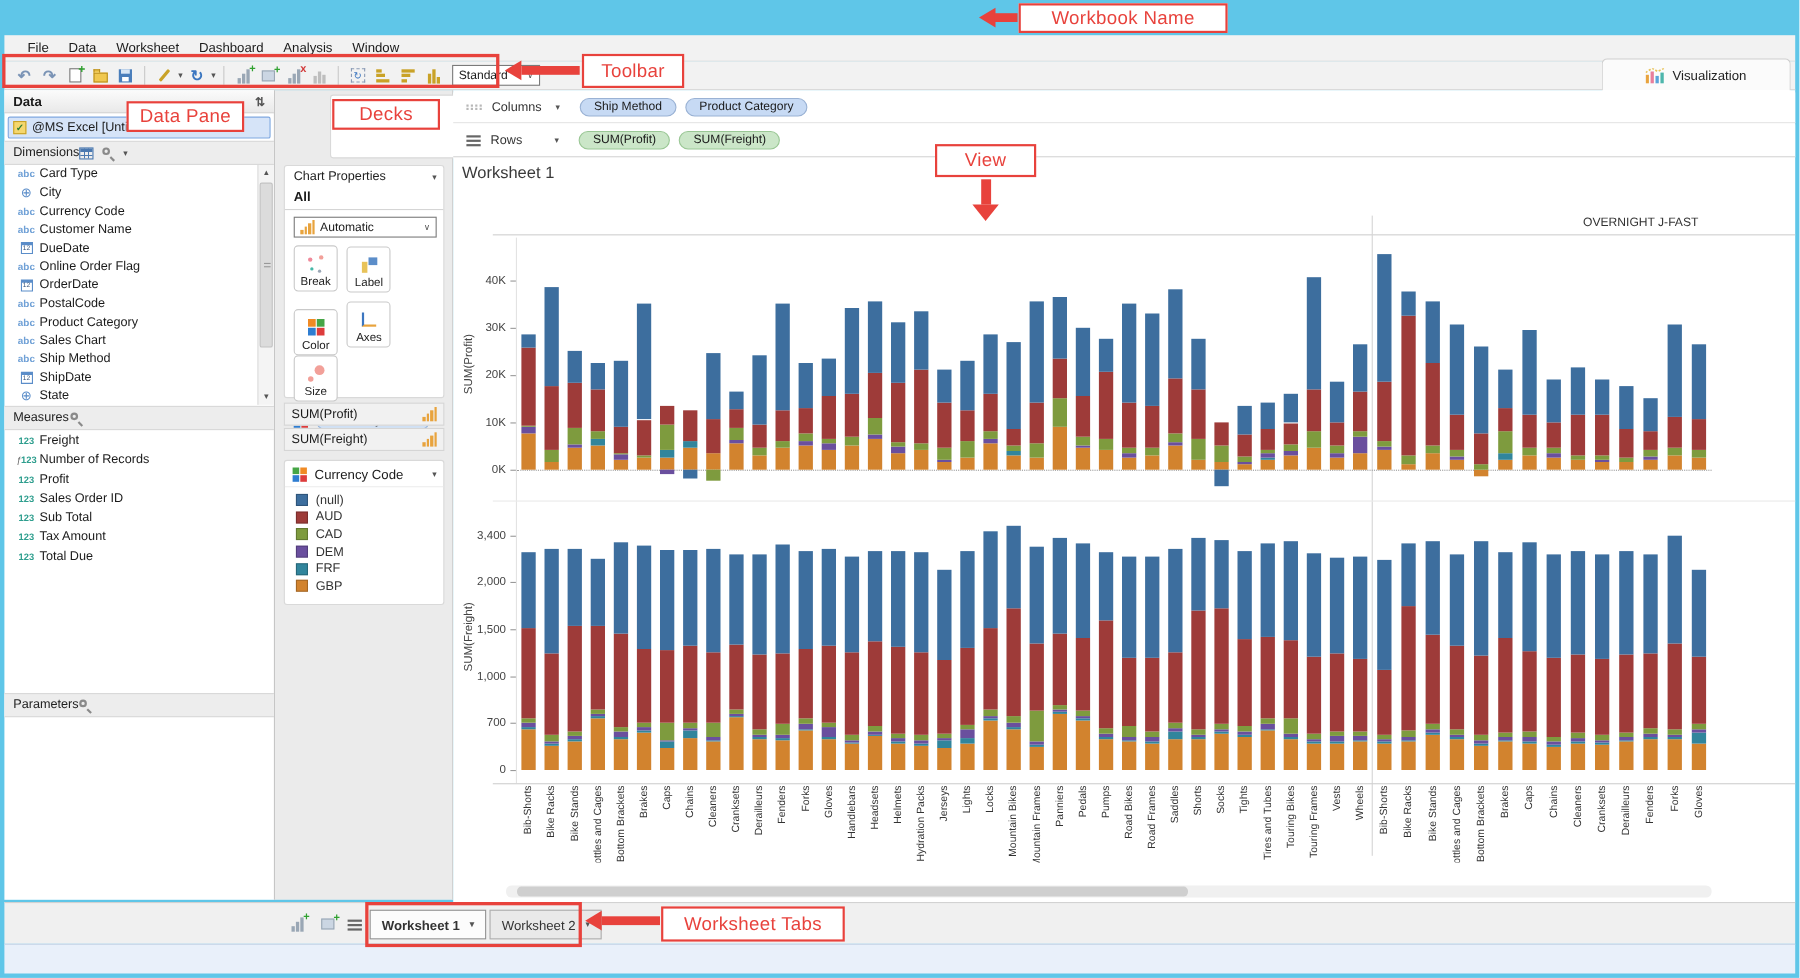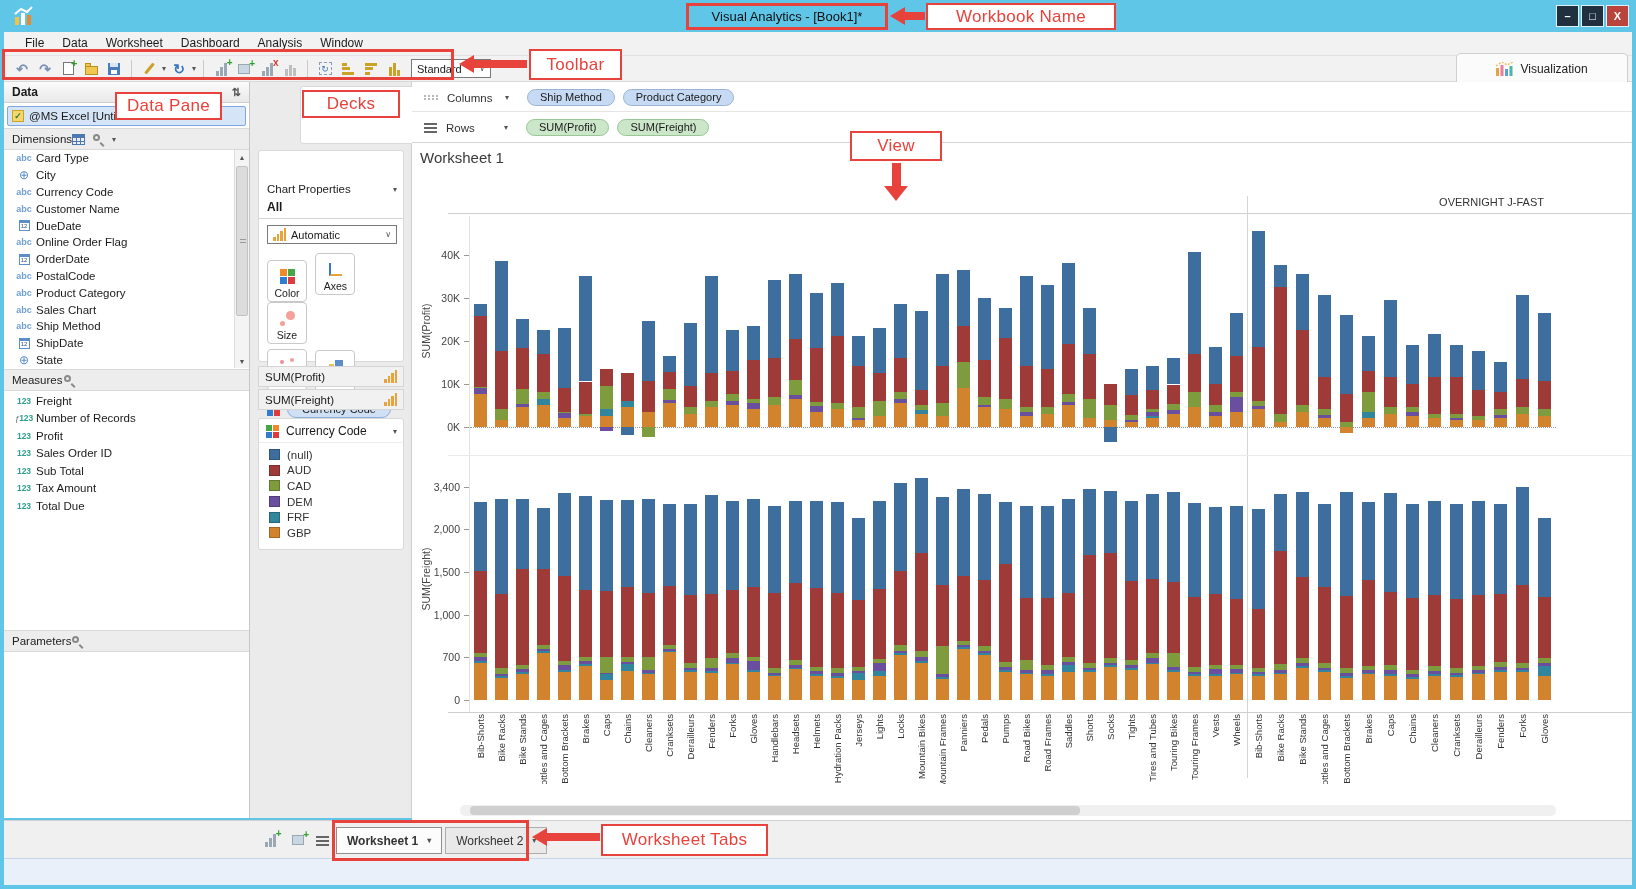--- a/index.html
+++ b/index.html
@@ -107,36 +107,20 @@
   .wtab.active{background:#FCFCFC;font-weight:bold;border-color:#8F8F8F;}
   .wtab .caret{margin-left:9px;}
   .hamb{display:inline-block;}
   .hamb i{display:block;width:13px;height:2px;background:#666;margin:2px 0;}
 </style>
 </head>
 <body>
 
 <div class="window">
 
-  <div class="abs" style="left:0;top:0;width:1636px;height:32px;">
-    <svg class="abs" style="left:12px;top:5px;" width="22" height="22" viewBox="0 0 22 22">
-      <rect x="3" y="12" width="4" height="8" fill="#F5C242"></rect>
-      <rect x="9" y="8" width="4" height="12" fill="#FFFFFF"></rect>
-      <rect x="15" y="10" width="4" height="10" fill="#E8892B"></rect>
-      <polyline points="3,9 9,4 15,7 20,2" stroke="#FFFFFF" stroke-width="2" fill="none"></polyline>
-    </svg>
-    <div class="abs ann ann-box" style="left:686px;top:3px;width:202px;height:27px;">
-      <div class="titlebar-text" style="width:100%;height:100%;">Visual Analytics - [Book1]*</div>
-    </div>
-    <div class="abs" style="right:7px;top:5px;display:flex;">
-      <span class="wbtn">–</span>
-      <span class="wbtn">□</span>
-      <span class="wbtn close">X</span>
-    </div>
-  </div>
 
   <div class="abs ann arr-head-l" style="left:890px;top:7px;"></div>
   <div class="abs ann arr-shaft" style="left:904px;top:12px;width:21px;height:8px;"></div>
   <div class="abs ann ann-label" style="left:926px;top:3px;width:190px;height:27px;">Workbook Name</div>
 
   <div class="abs menubar" style="left:4px;top:32px;width:1628px;height:24px;" id="menu-items">
       <span class="menu-item">File</span>
       <span class="menu-item">Data</span>
       <span class="menu-item">Worksheet</span>
       <span class="menu-item">Dashboard</span>
@@ -412,37 +396,59 @@
         </span>
     </div>
   </div>
   <div class="abs ann ann-label" style="left:115px;top:92px;width:107px;height:28px;">Data Pane</div>
 
   <div class="abs decks" style="left:250px;top:82px;width:162px;height:736px;">
     <div class="deckbox" style="left:8px;top:4px;width:162px;height:58px;margin-left:42px;">
       <div class="dklabel" style="padding:5px 8px;">Filters</div>
     </div>
     <div class="deckbox" style="left:8px;top:68px;width:146px;height:212px;">
-      <div style="display:flex;justify-content:space-between;align-items:center;padding:4px 6px 2px 8px;margin-top:28px;">
+      <div style="display:flex;justify-content:space-between;align-items:center;padding:4px 6px 2px 8px;">
         <span class="dklabel">Chart Properties</span>
         <span class="caret">▾</span>
       </div>
       <div style="font-size:12px;font-weight:bold;padding:3px 8px 4px 8px;border-bottom:1px solid #D5D5D5;">All</div>
       <div class="selbox" style="margin:6px 8px 0 8px;width:130px;">
         <span style="display:flex;align-items:center;gap:5px;">
             <span class="bars-gold">
               <i style="height:4px"></i>
               <i style="height:7px"></i>
               <i style="height:10px"></i>
               <i style="height:13px"></i>
             </span>
             <span>Automatic</span>
           </span>
         <span class="caret">∨</span>
       </div>
+      <div style="padding:5px 0 0 8px;">
+        <span class="dbtn">
+            <span class="dico">
+              <span class="brkico">
+                <i style="width:4px;height:4px;left:1px;top:2px;background:#F08A9B;"></i>
+                <i style="width:4px;height:4px;right:1px;top:0;background:#F2A099;"></i>
+                <i style="width:3px;height:3px;left:3px;bottom:2px;background:#46B8A8;"></i>
+                <i style="width:3px;height:3px;right:3px;bottom:0;background:#9AA7B5;"></i>
+              </span>
+            </span>
+            <span>Break</span>
+          </span>
+        <span class="dbtn">
+            <span class="dico">
+              <span class="lbico">
+                <span class="bar"></span>
+                <span class="tag"></span>
+              </span>
+            </span>
+            <span>Label</span>
+          </span>
+      </div>
       <div style="padding:8px 0 0 8px;">
         <span class="dbtn">
             <span class="dico">
               <span class="sq4">
                 <i class="c-o"></i>
                 <i class="c-g"></i>
                 <i class="c-b"></i>
                 <i class="c-r"></i>
               </span>
             </span>
@@ -455,42 +461,20 @@
             <span>Axes</span>
           </span>
         <span class="dbtn">
             <span class="dico">
               <span class="szico">
                 <i style="width:9px;height:9px;right:0;top:0;"></i>
                 <i style="width:5px;height:5px;left:1px;bottom:1px;"></i>
               </span>
             </span>
             <span>Size</span>
-          </span>
-      </div>
-      <div style="padding:5px 0 0 8px;">
-        <span class="dbtn">
-            <span class="dico">
-              <span class="brkico">
-                <i style="width:4px;height:4px;left:1px;top:2px;background:#F08A9B;"></i>
-                <i style="width:4px;height:4px;right:1px;top:0;background:#F2A099;"></i>
-                <i style="width:3px;height:3px;left:3px;bottom:2px;background:#46B8A8;"></i>
-                <i style="width:3px;height:3px;right:3px;bottom:0;background:#9AA7B5;"></i>
-              </span>
-            </span>
-            <span>Break</span>
-          </span>
-        <span class="dbtn">
-            <span class="dico">
-              <span class="lbico">
-                <span class="bar"></span>
-                <span class="tag"></span>
-              </span>
-            </span>
-            <span>Label</span>
           </span>
       </div>
       <div style="display:flex;align-items:center;padding:8px 0 0 8px;gap:7px;">
         <span class="sq4s">
             <i class="c-g"></i>
             <i class="c-o"></i>
             <i class="c-b"></i>
             <i class="c-r"></i>
           </span>
         <span class="chip" style="width:104px;height:18px;">Currency Code</span>

